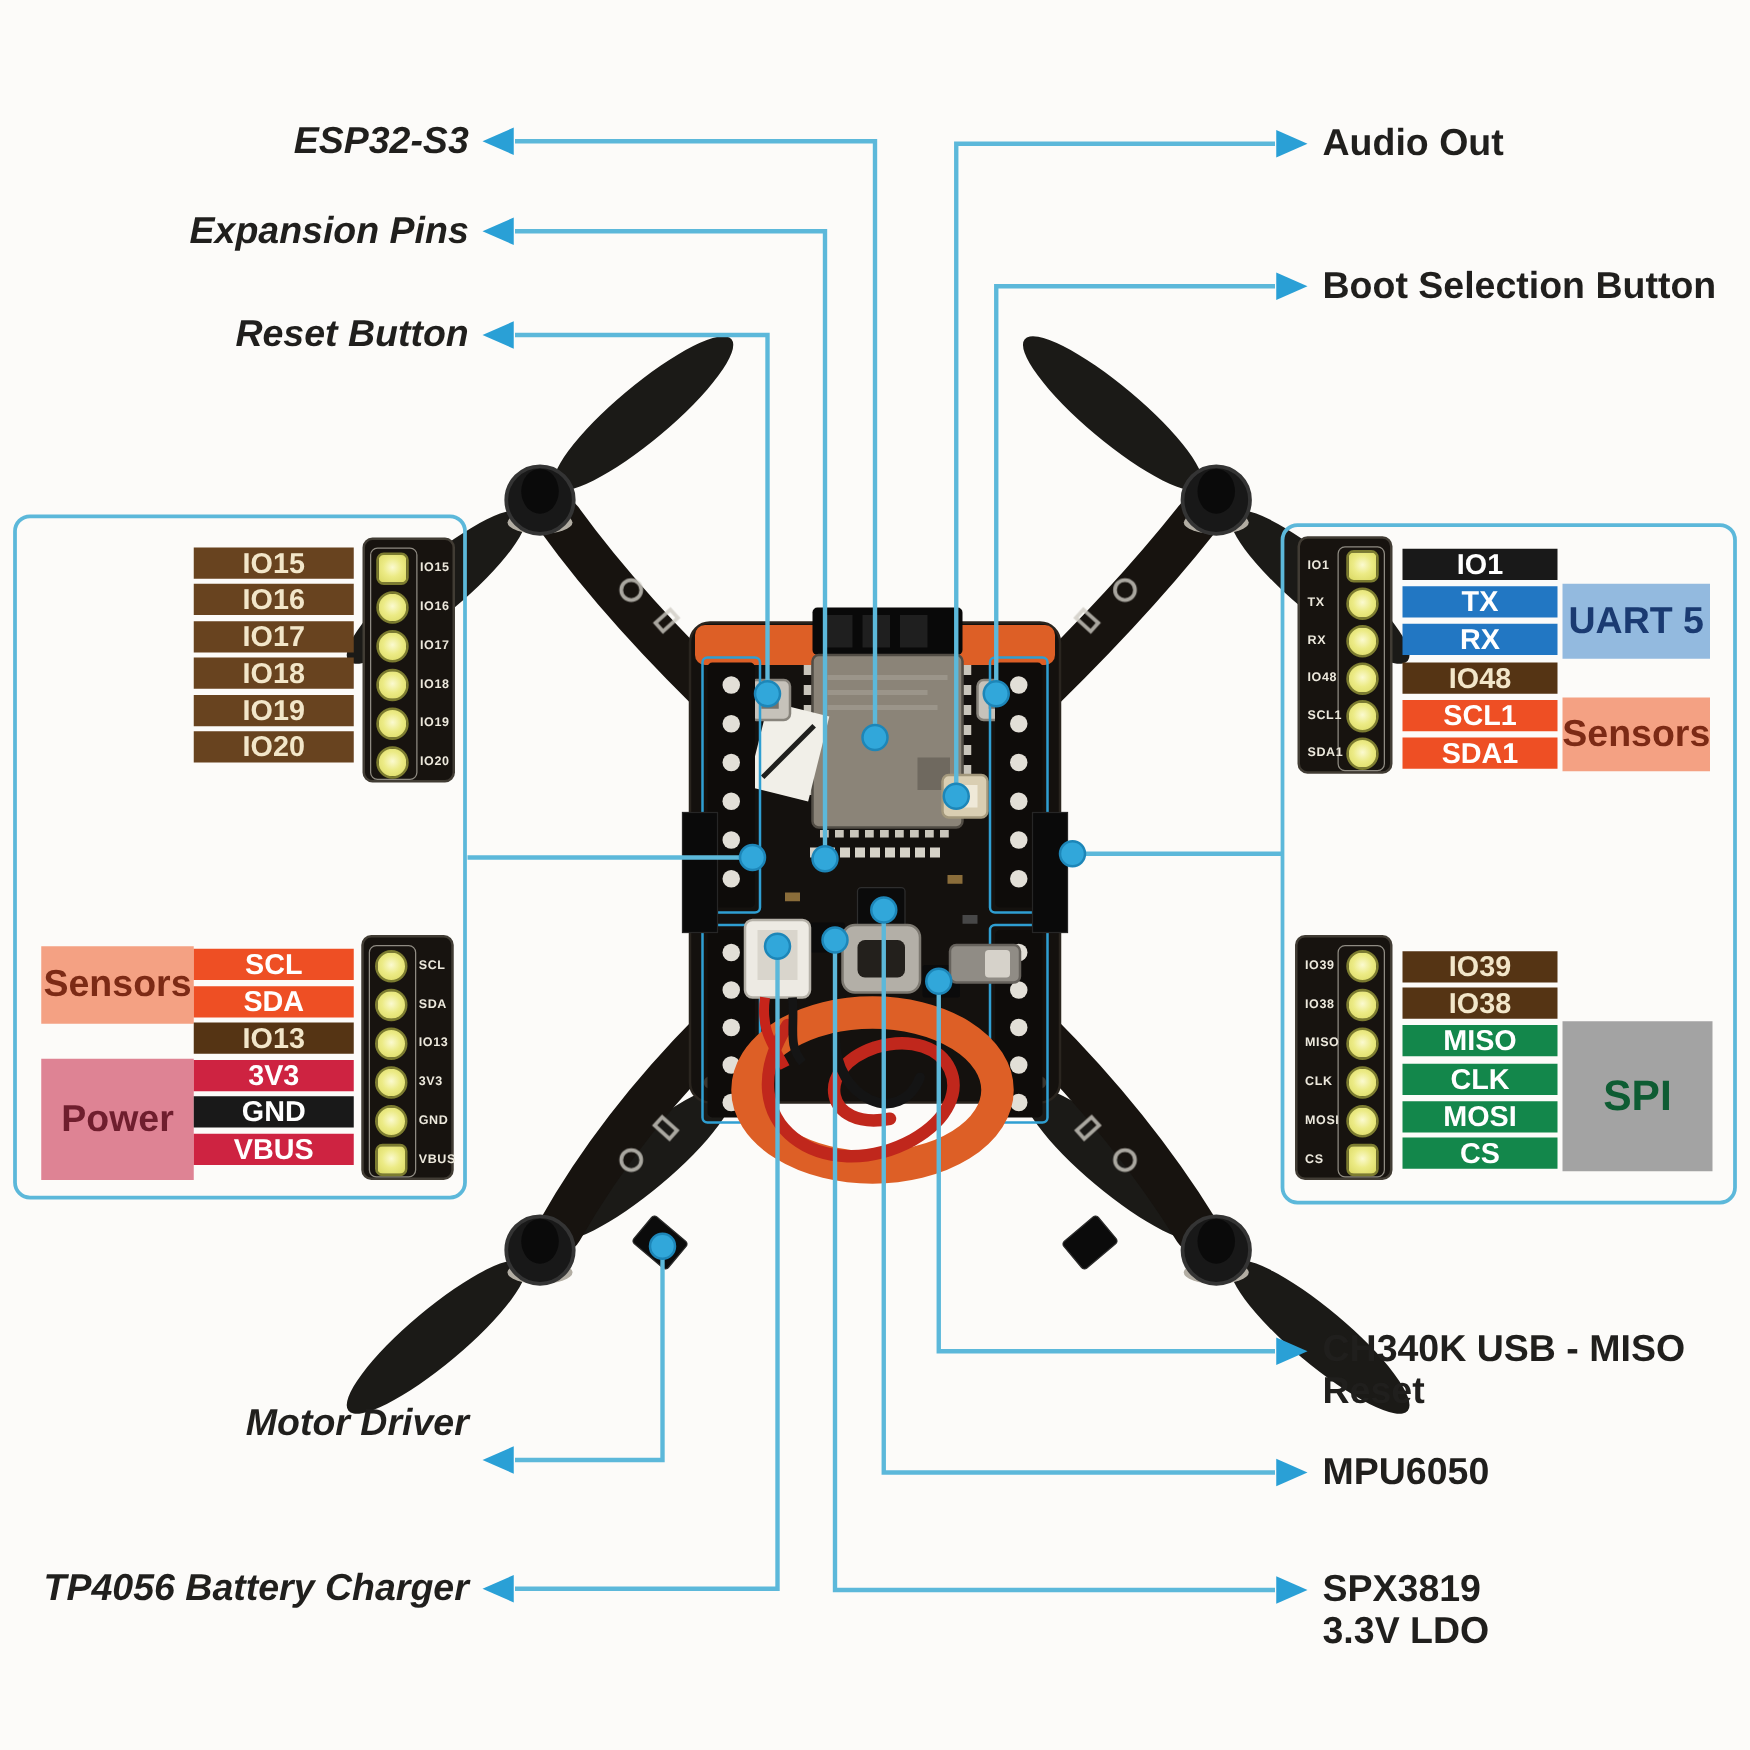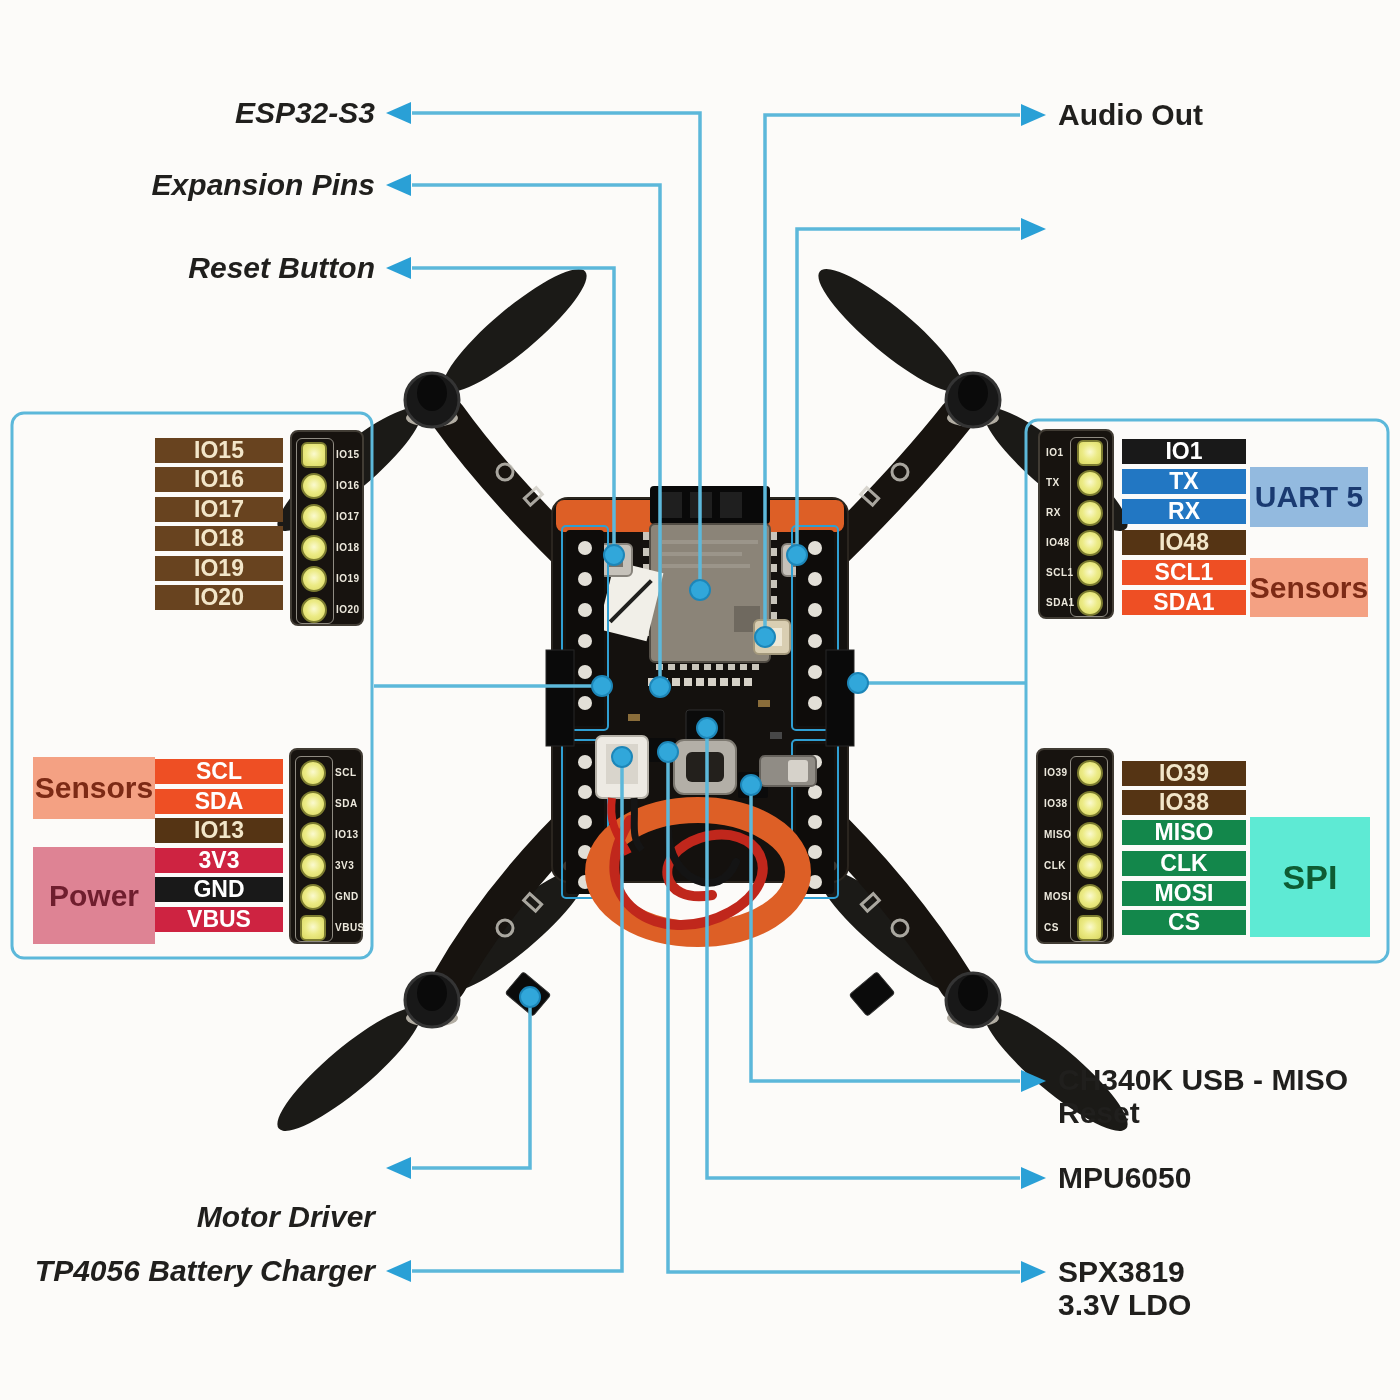--- a/index.html
+++ b/index.html
@@ -13,21 +13,21 @@
   .co-right{left:1058px;}
   .co-2l{line-height:33px;}
 
   
   .panel{position:absolute;display:flex;align-items:center;justify-content:center;font-weight:bold;}
   #p-gpio{left:33px;top:429px;width:122px;height:185px;background:#b2a494;color:#40331f;font-size:34px;}
   #p-sensors{left:33px;top:757px;width:122px;height:62px;background:#f4a183;color:#7c2a15;font-size:30px;}
   #p-power{left:33px;top:847px;width:122px;height:97px;background:#de8394;color:#6f1e2e;font-size:30px;}
   #p-uart{left:1250px;top:467px;width:118px;height:60px;background:#93badf;color:#1a3a71;font-size:30px;}
   #p-sensors2{left:1250px;top:558px;width:118px;height:59px;background:#f4a183;color:#7c2a15;font-size:30px;}
-  #p-spi{left:1250px;top:817px;width:120px;height:120px;background:#5eead4;color:#0e5c33;font-size:34px;}
+  #p-spi{left:1250px;top:817px;width:120px;height:120px;background:#a3a3a3;color:#0e5c33;font-size:34px;}
 
   
   .row{position:absolute;width:128px;height:25px;display:flex;align-items:center;justify-content:center;
        font-weight:bold;font-size:23px;}
   .lx{left:155px;} .rx{left:1122px;width:124px;}
   .r-brown{background:#68431f;color:#f2e6c9;}
   .r-dbrown{background:#553414;color:#f2e6c9;}
   .r-black{background:#191919;color:#ffffff;}
   .r-blue{background:#2277c3;color:#ffffff;}
   .r-orange{background:#ee4f24;color:#ffffff;}
@@ -307,24 +307,25 @@
       <circle cx="707" cy="728" r="10"></circle>
       <circle cx="668" cy="752" r="10"></circle>
       <circle cx="602" cy="686" r="10"></circle>
       <circle cx="858" cy="683" r="10"></circle>
     </g>
   </svg>
 
   <div class="co co-left" style="top:96px">ESP32-S3</div>
   <div class="co co-left" style="top:168px">Expansion Pins</div>
   <div class="co co-left" style="top:251px">Reset Button</div>
-  <div class="co co-left" style="top:1200px">Motor Driver</div>
+  <div class="co co-left" style="top:1122px">Motor Driver</div>
   <div class="co co-left" style="top:1254px">TP4056 Battery Charger</div>
 
   <div class="co co-right" style="top:98px">Audio Out</div>
+  <div class="co co-right" style="top:212px">Boot Selection Button</div>
   <div class="co co-right co-2l" style="top:1063px">
     <div>CH340K USB - MISO</div>
     <div>Reset</div>
   </div>
   <div class="co co-right" style="top:1161px">MPU6050</div>
   <div class="co co-right co-2l" style="top:1255px">
     <div>SPX3819</div>
     <div>3.3V LDO</div>
   </div>
 

